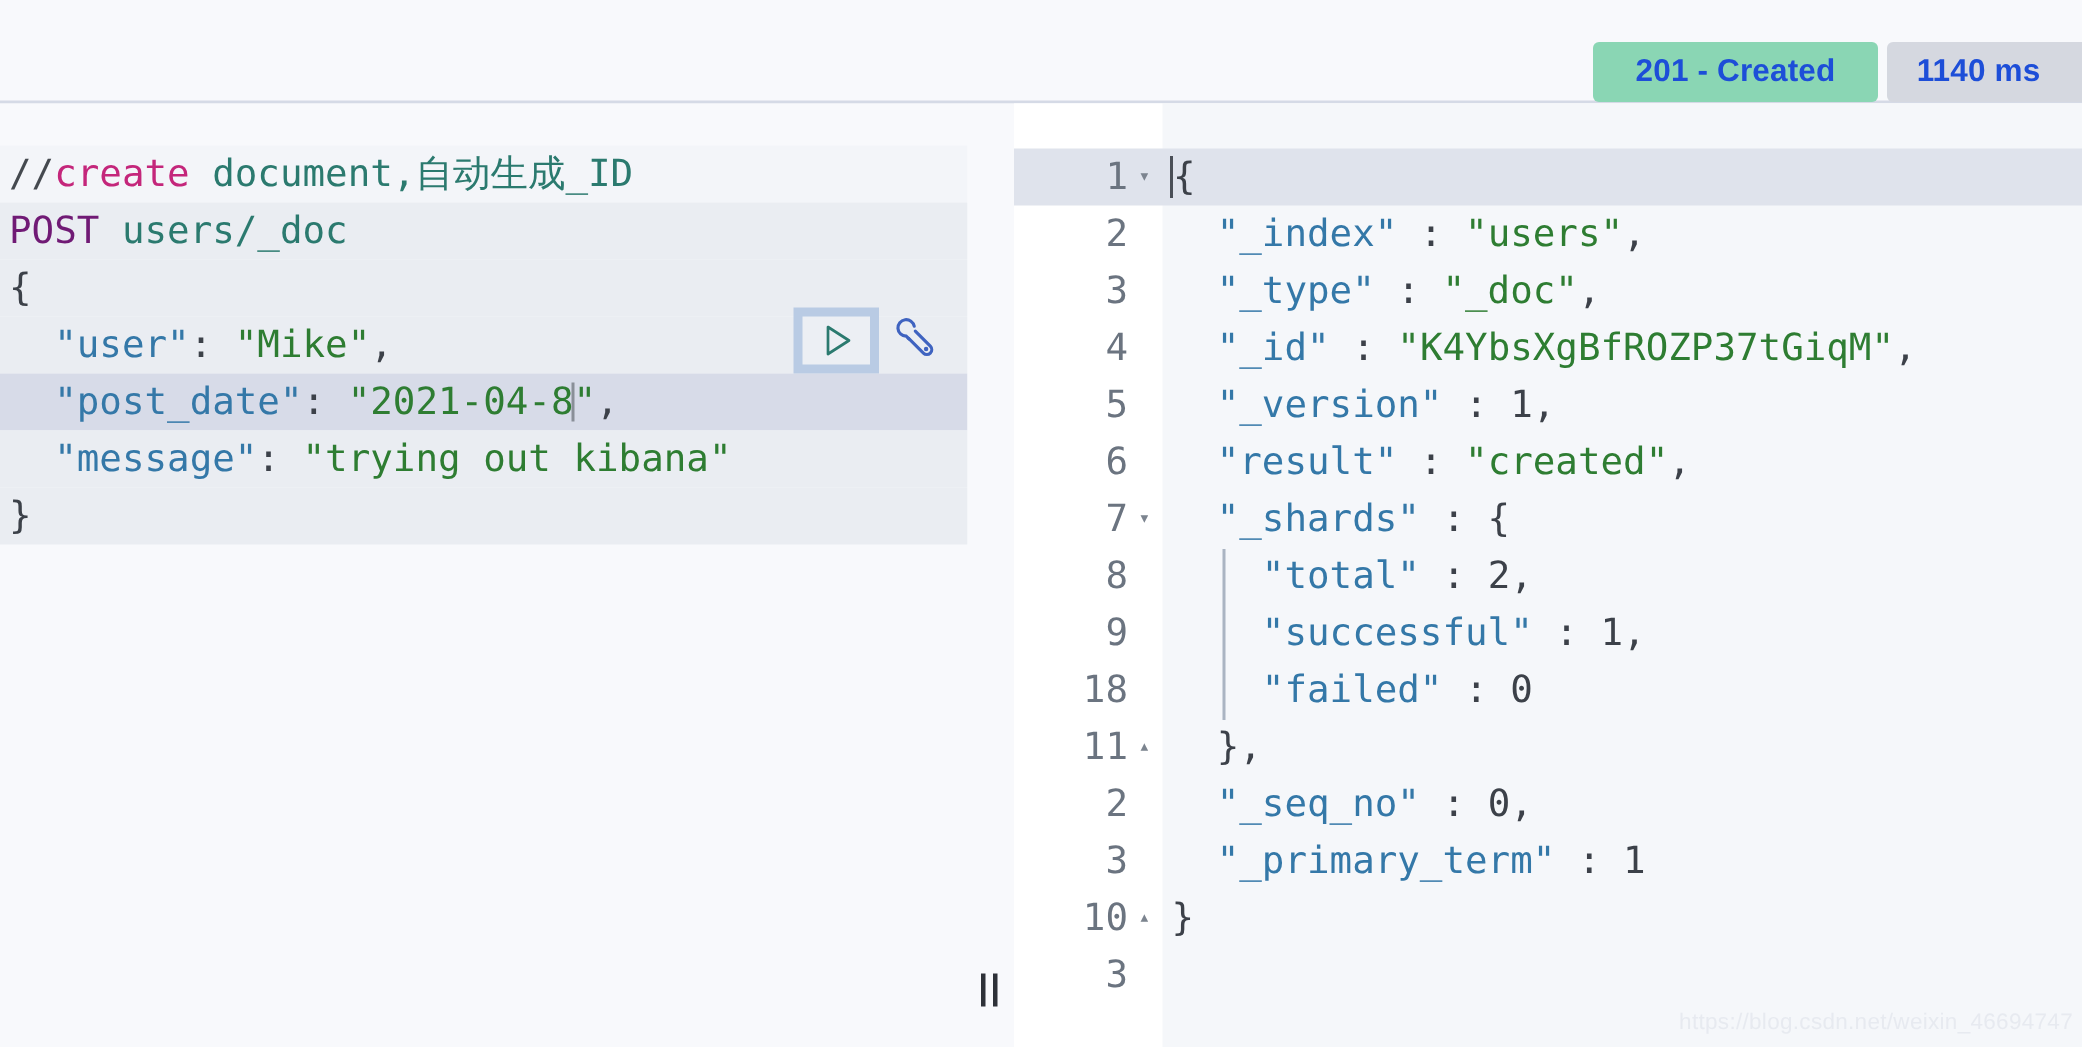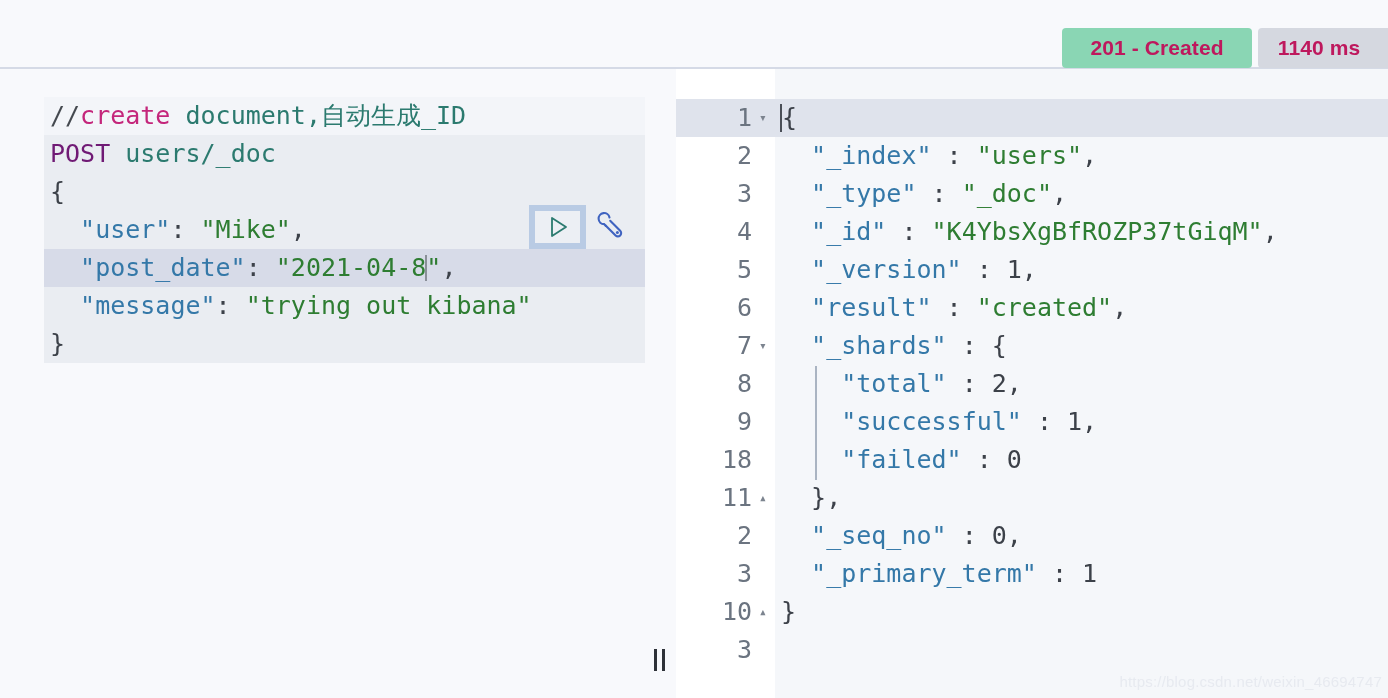--- a/index.html
+++ b/index.html
@@ -17,36 +17,36 @@
     background: #f8f9fc;
     border-bottom: 2px solid #d5dae6;
   }
   .badges {
     position: absolute; right: 0; top: 28px;
     display: flex; align-items: stretch; gap: 6px;
   }
   .badge {
     height: 40px; display: flex; align-items: center; justify-content: center;
     font-family: "Liberation Sans", sans-serif;
-    font-size: 21px; font-weight: 700; color: #be185d;
+    font-size: 21px; font-weight: 700; color: #1d4ed8;
     border-radius: 4px;
     padding: 0 18px;
     letter-spacing: 0.1px;
   }
   .badge.status { background: #8ad6b4; min-width: 190px; }
   .badge.time   { background: #d5d8e0; min-width: 130px;
                   border-top-right-radius: 0; border-bottom-right-radius: 0;
                   padding-right: 26px; }
 
   
   .req-panel {
     position: absolute; left: 0; top: 69px; width: 645px; height: 629px;
     background: #f8f9fc;
   }
-  .req-block { position: absolute; left: 0; top: 28px; width: 645px; padding-left: 44px; }
+  .req-block { position: absolute; left: 0; top: 28px; width: 645px; }
   .req-line {
     height: 38px; line-height: 38px;
     font-size: 25px;
     white-space: pre;
     padding-left: 6px;
     background: #eaedf2;
     color: #2d3138;
   }
   .req-line.comment { background: #f3f5f9; }
   .req-line.current { background: #d7dbe8; }

